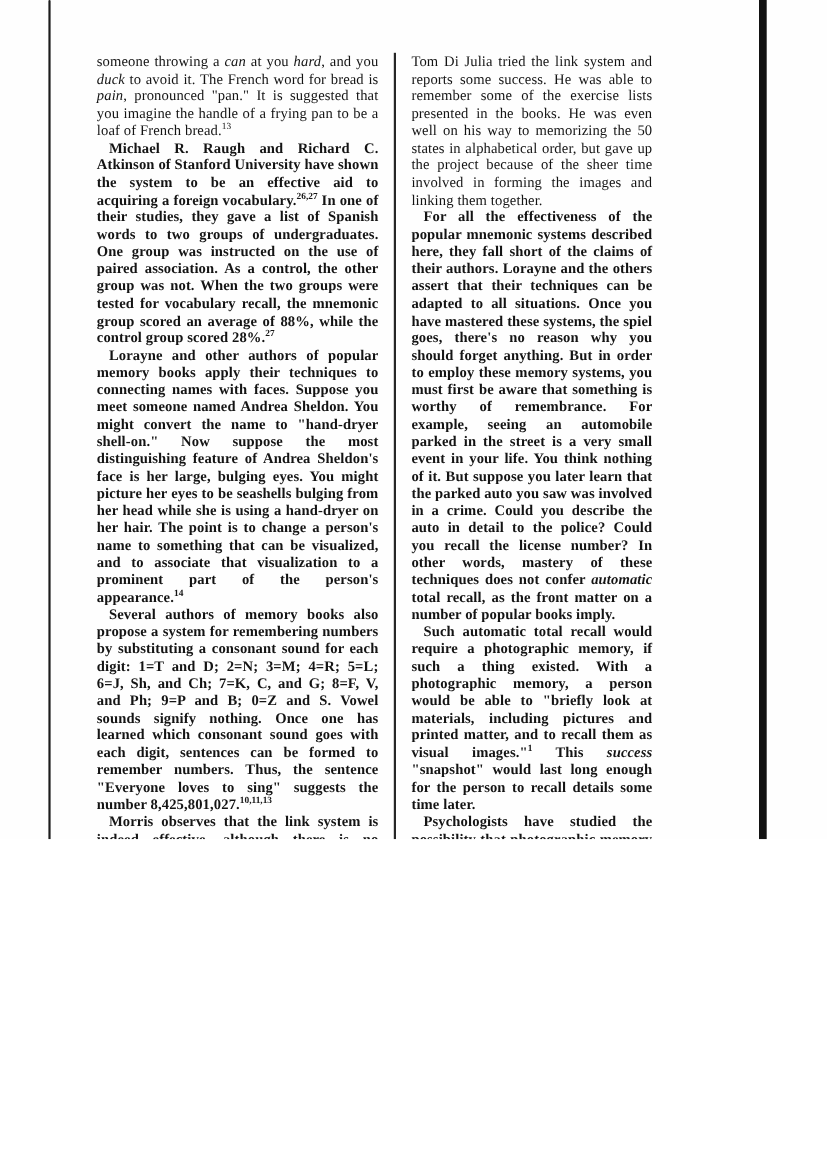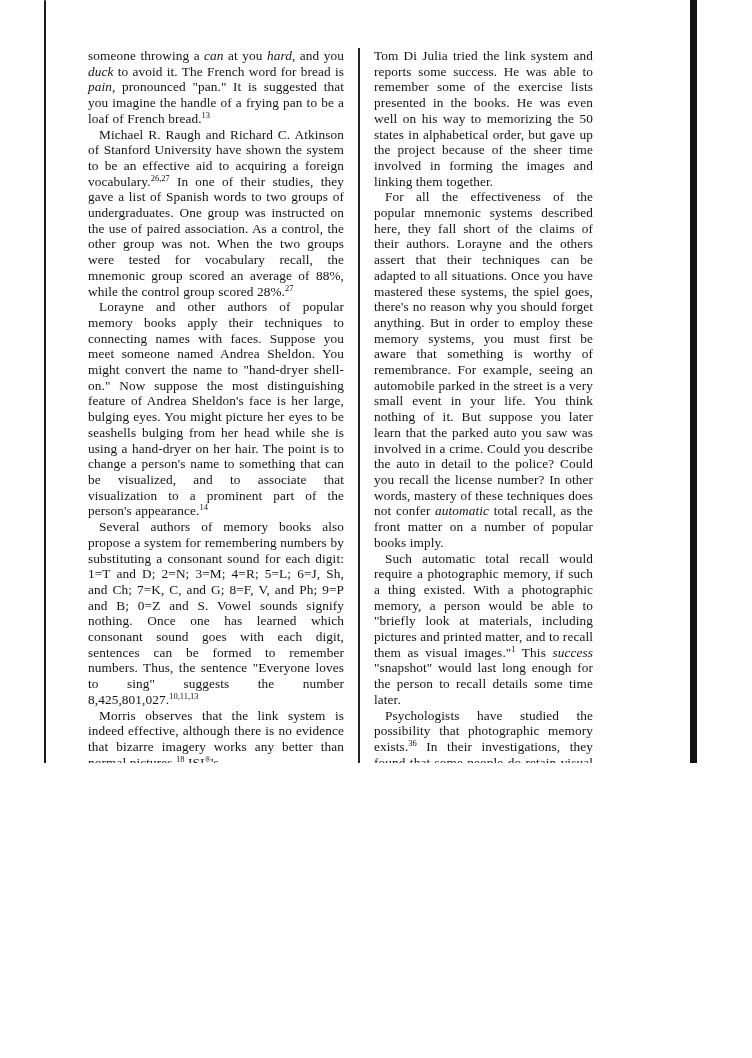--- a/index.html
+++ b/index.html
@@ -31,21 +31,21 @@
   }
   .col{
     position:absolute;top:48px;
     font-size:13.3px;line-height:15.7px;
     text-align:justify;
     letter-spacing:0.1px;
   }
   .col-left{left:88px;width:256px;}
   .col-right{left:374px;width:219px;}
   .col p{margin:0;padding:0;}
-  .col p.indent{text-indent:11px;}
+  .col p.indent{text-indent:11px;font-weight:bold;}
   .col sup{
     font-size:8.5px;line-height:0;vertical-align:super;letter-spacing:0;
   }
   .col i{font-style:italic;}
   .page-number{
     position:absolute;left:88px;top:857px;width:504px;
     text-align:center;
     font-family:Liberation Sans, sans-serif;
     font-weight:bold;font-size:14.5px;color:#3b82f6;
     letter-spacing:0.5px;

